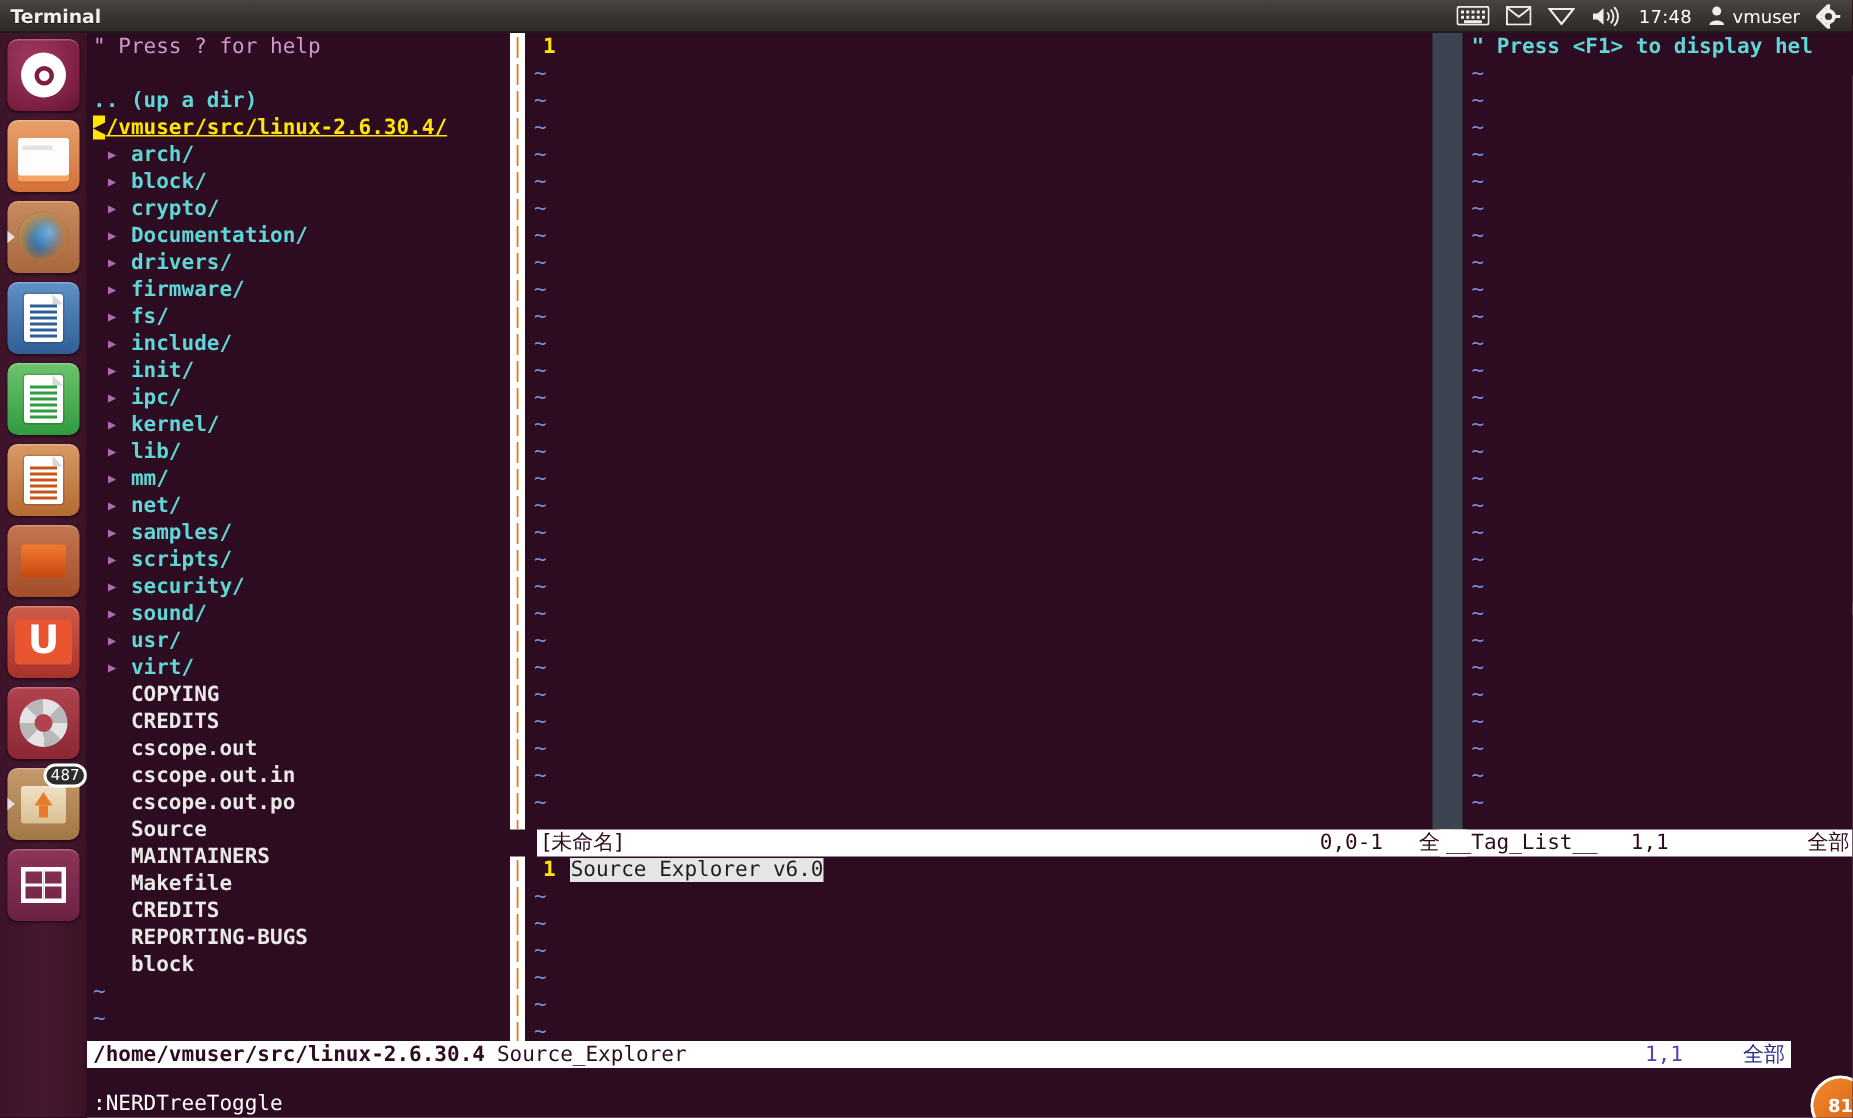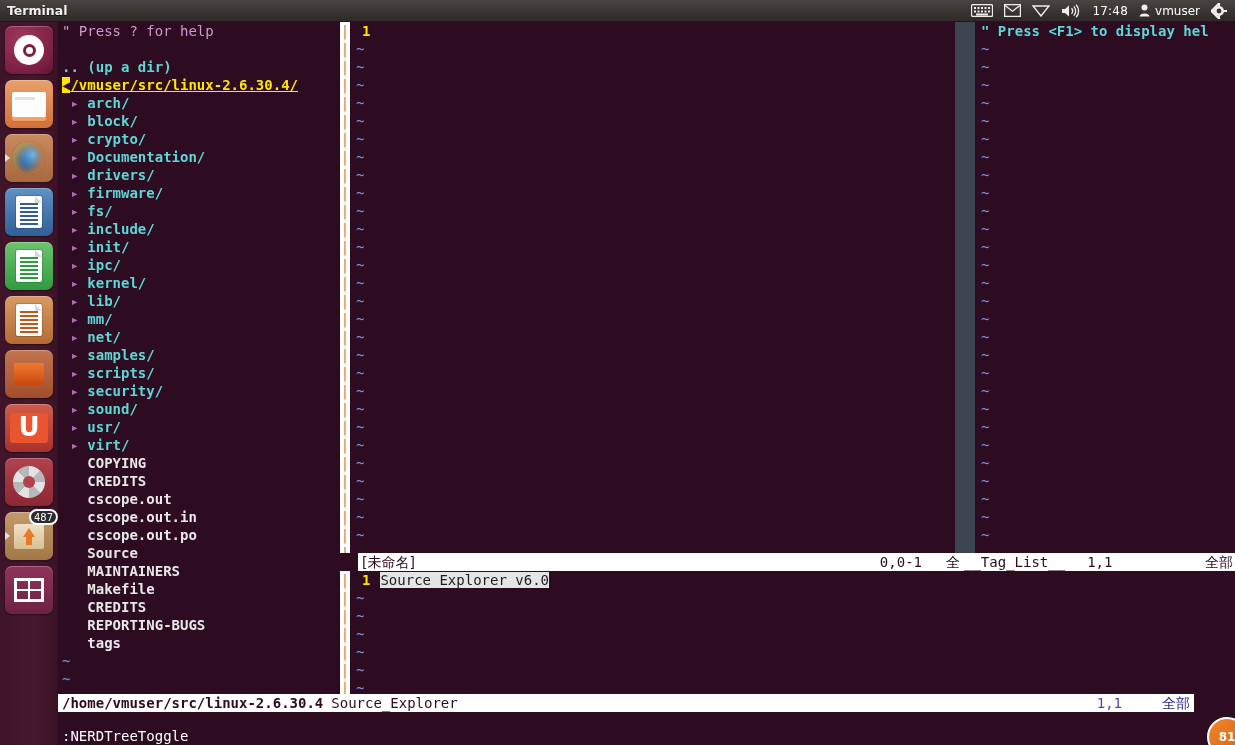--- a/index.html
+++ b/index.html
@@ -369,21 +369,21 @@
           <div class="mono nd-file">   COPYING</div>
           <div class="mono nd-file">   CREDITS</div>
           <div class="mono nd-file">   cscope.out</div>
           <div class="mono nd-file">   cscope.out.in</div>
           <div class="mono nd-file">   cscope.out.po</div>
           <div class="mono nd-file">   Source</div>
           <div class="mono nd-file">   MAINTAINERS</div>
           <div class="mono nd-file">   Makefile</div>
           <div class="mono nd-file">   CREDITS</div>
           <div class="mono nd-file">   REPORTING-BUGS</div>
-          <div class="mono nd-file">   tags</div>
+          <div class="mono nd-file">   block</div>
         </div>
       <div id="nerd-tildes">
           <div class="mono nd-tilde">~</div>
           <div class="mono nd-tilde">~</div>
         </div>
     </div>
 
     <div class="vsep" id="vsep-left" style="left:282px; height:531px;">|
 |
 |

